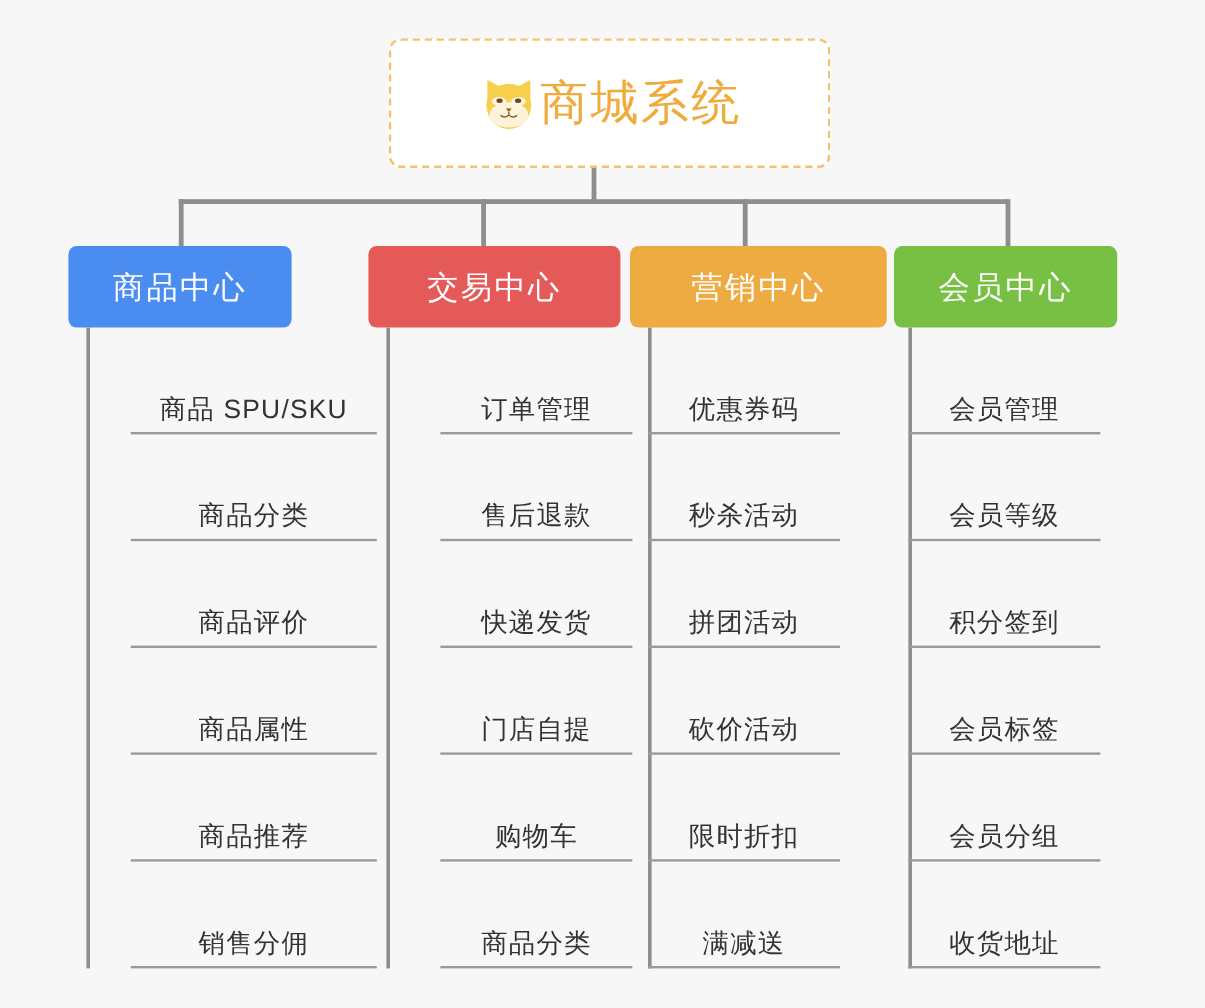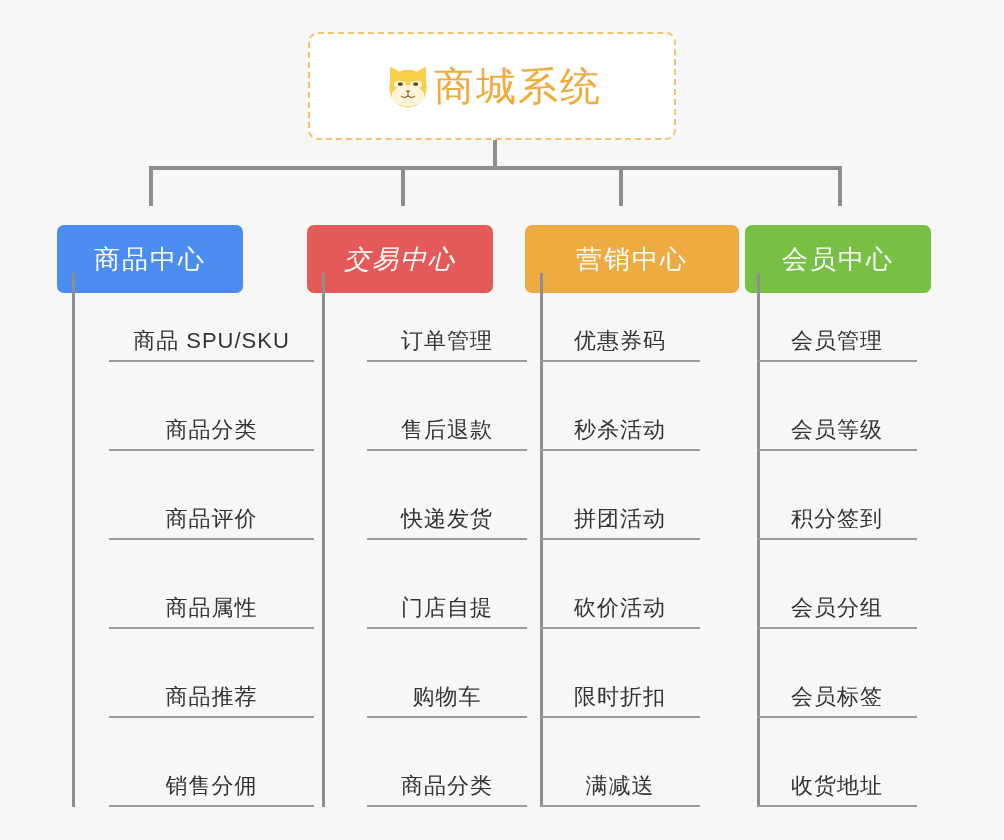--- a/index.html
+++ b/index.html
@@ -6,21 +6,21 @@
   body{
     width:1004px;height:840px;
     background:#f7f7f7;
     font-family:"Liberation Sans","DejaVu Sans",sans-serif;
     overflow:hidden;
   }
   #canvas{position:relative;width:1004px;height:840px;}
 
   
   .root-card{
-    position:absolute;left:308px;top:32px;width:368px;height:108px;
+    position:absolute;left:324px;top:32px;width:368px;height:108px;
     background:#ffffff;
     border:2px dashed #f3c26b;
     border-radius:10px;
     box-sizing:border-box;
     display:flex;align-items:center;justify-content:center;gap:0;
   }
   .root-title{
     font-size:40px;color:#f0ab3d;letter-spacing:2px;line-height:1;
   }
   .shiba{position:relative;width:52px;height:52px;flex:0 0 52px;}
@@ -31,21 +31,20 @@
   .bus{left:149px;top:166px;width:691px;height:4px;}
   .drop{top:166px;width:4px;height:40px;}
 
   
   .cat-box{
     position:absolute;top:205px;height:68px;
     border-radius:7px;
     display:flex;align-items:center;justify-content:center;
     color:#ffffff;font-size:26px;letter-spacing:2px;
     box-sizing:border-box;
-    margin-top:20px;
   }
 
   
   .col{position:absolute;top:273px;}
   .rail{position:absolute;left:0;top:0;width:3px;background:#8e8e8e;}
   .item{
     position:relative;
     height:89px;
     box-sizing:border-box;
     border-bottom:2px solid #9a9a9a;
@@ -113,21 +112,21 @@
         <div class="item">
           <span>商品属性</span>
         </div>
         <div class="item">
           <span>商品推荐</span>
         </div>
         <div class="item">
           <span>销售分佣</span>
         </div>
       </div>
-      <div class="cat-box" style="left: 307px; width: 186px; background: rgb(227, 90, 88); font-style: italic;">
+      <div class="cat-box" style="left: 307px; width: 210px; background: rgb(227, 90, 88);">
         <span>交易中心</span>
       </div>
       <div class="col" style="left: 322px; width: 160px; padding-left: 45px;">
         <div class="rail" style="height: 534px;"></div>
         <div class="item">
           <span>订单管理</span>
         </div>
         <div class="item">
           <span>售后退款</span>
         </div>
@@ -176,24 +175,24 @@
         <div class="item">
           <span>会员管理</span>
         </div>
         <div class="item">
           <span>会员等级</span>
         </div>
         <div class="item">
           <span>积分签到</span>
         </div>
         <div class="item">
-          <span>会员分组</span>
+          <span>会员标签</span>
         </div>
         <div class="item">
-          <span>会员标签</span>
+          <span>会员分组</span>
         </div>
         <div class="item">
           <span>收货地址</span>
         </div>
       </div>
     </div>
 
 </div>
 
 </body></html>

